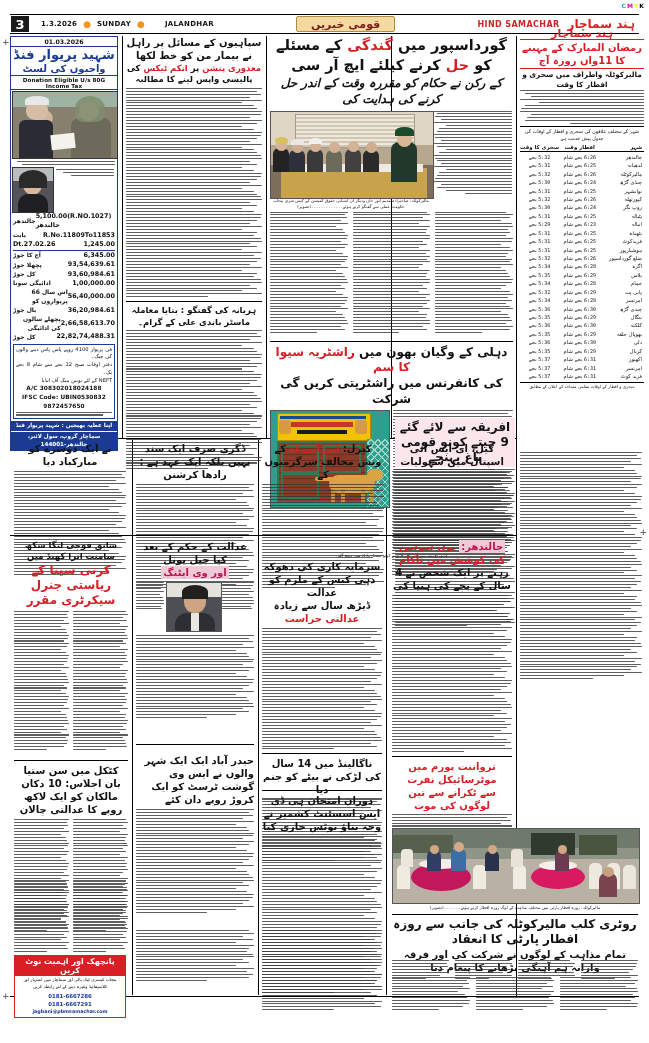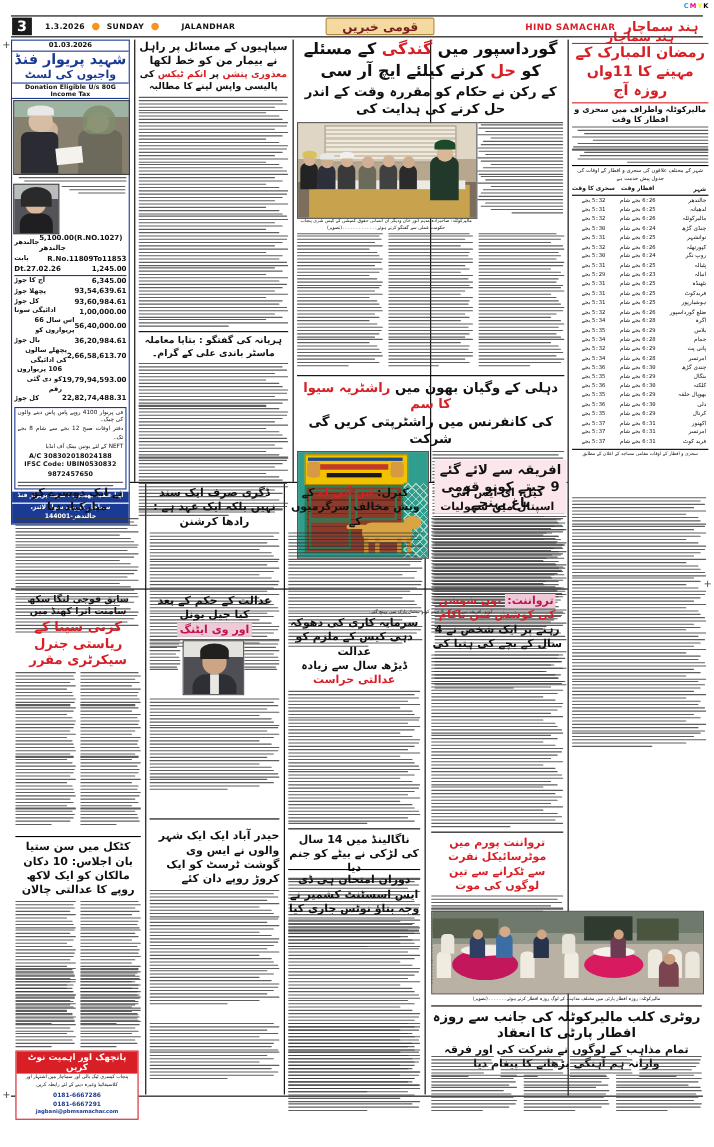--- a/index.html
+++ b/index.html
@@ -139,21 +139,21 @@
   }
   .tt-row{
     direction:rtl;display:flex;font-size:5.2px;line-height:1.62;
   }
   .tt-c1{width:34%;text-align:right;padding-right:2px;}
   .tt-c2{width:34%;text-align:center;}
   .tt-c3{width:32%;text-align:center;}
   .tt-row .num{font-family:"DejaVu Sans Mono","Liberation Mono",monospace;font-size:5px;}
 
   .ramzan-hd{
-    direction:rtl;text-align:center;color:#D81F26;font-weight:bold;font-size:13px;
+    direction:rtl;text-align:center;color:#D81F26;font-weight:bold;font-size:10px;
     border-top:1px solid #D81F26;border-bottom:1px solid #D81F26;padding:1px 0;line-height:1.3;
   }
   .ramzan-sub{
     direction:rtl;text-align:center;font-weight:bold;font-size:7.4px;padding-top:1px;line-height:1.3;
   }
   .brand-top{
     direction:rtl;text-align:center;color:#D81F26;font-weight:bold;font-size:11px;line-height:1;
   }
   .tiny{font-size:4.8px;direction:rtl;line-height:1.55;text-align:justify;}
 </style>
@@ -277,24 +277,20 @@
       </div>
       <div class="amt-row">
         <span class="lbl">بال جوڑ</span>
         <span>36,20,984.61</span>
       </div>
       <div class="amt-row">
         <span class="lbl">پچھلے سالوں کی ادائیگی</span>
         <span>2,66,58,613.70</span>
       </div>
       <div class="amt-row">
-        <span class="lbl">106 پریواروں کو دی گئی رقم</span>
-        <span>19,79,94,593.00</span>
-      </div>
-      <div class="amt-row">
         <span class="lbl">کل جوڑ</span>
         <span>22,82,74,488.31</span>
       </div>
     </div>
 
     <div class="bankbox">
       <div class="urdu" style="font-size:5.2px;">فی پریوار 4100 روپے پاس پاس دینے والوں کی چیک۔</div>
       <div class="urdu" style="font-size:5.2px;">دفتر اوقات صبح 12 بجے سے شام 8 بجے تک۔</div>
       <div class="urdu" style="font-size:5.2px;">NEFT کے لئے یونین بینک آف انڈیا</div>
       <div class="bank-en">A/C 308302018024188</div>
@@ -446,21 +442,21 @@
   </div>
 
   <div class="col" style="left:270px;top:36px;width:243px;">
     <div class="hl hl-xl" style="text-align:center;line-height:1.35;">
       <span>گورداسپور میں</span>
       <span class="red">گندگی</span>
       <span>کے مسئلے کو</span>
       <span class="red">حل</span>
       <span>کرنے کیلئے ایچ آر سی</span>
     </div>
-    <div class="hl hl-l" style="text-align:center;line-height:1.35;">کے رکن نے حکام کو مقررہ وقت کے اندر حل کرنے کی ہدایت کی</div>
+    <div class="hl hl-l" style="text-align:center;line-height:1.35;font-style:italic;">کے رکن نے حکام کو مقررہ وقت کے اندر حل کرنے کی ہدایت کی</div>
 
     <div style="position:relative;margin-top:3px;height:97px;">
       <div class="photo" style="left:0;top:0;width:162px;height:86px;
            background:linear-gradient(#dfd6c5 0 38%, #b8a78f 38% 62%, #7d6e5b 62% 100%);">
 
         <div style="position:absolute;left:24px;top:2px;width:118px;height:32px;background:repeating-linear-gradient(#efe9dd 0 2px,#cfc6b4 2px 4px);border:.5px solid #a99c87;"></div>
 
         <div style="position:absolute;left:10px;top:56px;width:146px;height:30px;background:#c8a24c;"></div>
         <div style="position:absolute;left:14px;top:52px;width:138px;height:8px;background:#eceae3;"></div>
 
@@ -1402,21 +1398,21 @@
         <i class="s3"></i>
           <i class="s1"></i>
           <i class="s5"></i>
           <i class="s8"></i>
       </div>
     </div>
   </div>
 
   <div class="col" style="left:392px;top:540px;width:120px;">
     <div class="hl hl-m" style="text-align:center;line-height:1.3;">
-      <span class="kicker">ترواننت:</span>
+      <span class="kicker">جالندھر:</span>
       <span class="red">یون شوشن کی کوشش میں ناکام</span>
     </div>
     <div class="hl hl-m" style="text-align:center;line-height:1.3;">رہنے پر ایک شخص نے 4 سال کے بچے کی ہتیا کی</div>
     <div class="body-lines" style="margin-top:3px;">
       <i class="s1"></i>
         <i class="s2"></i>
         <i class="s4"></i>
         <i class="s3"></i>
         <i class="s1"></i>
         <i class="s5"></i>

